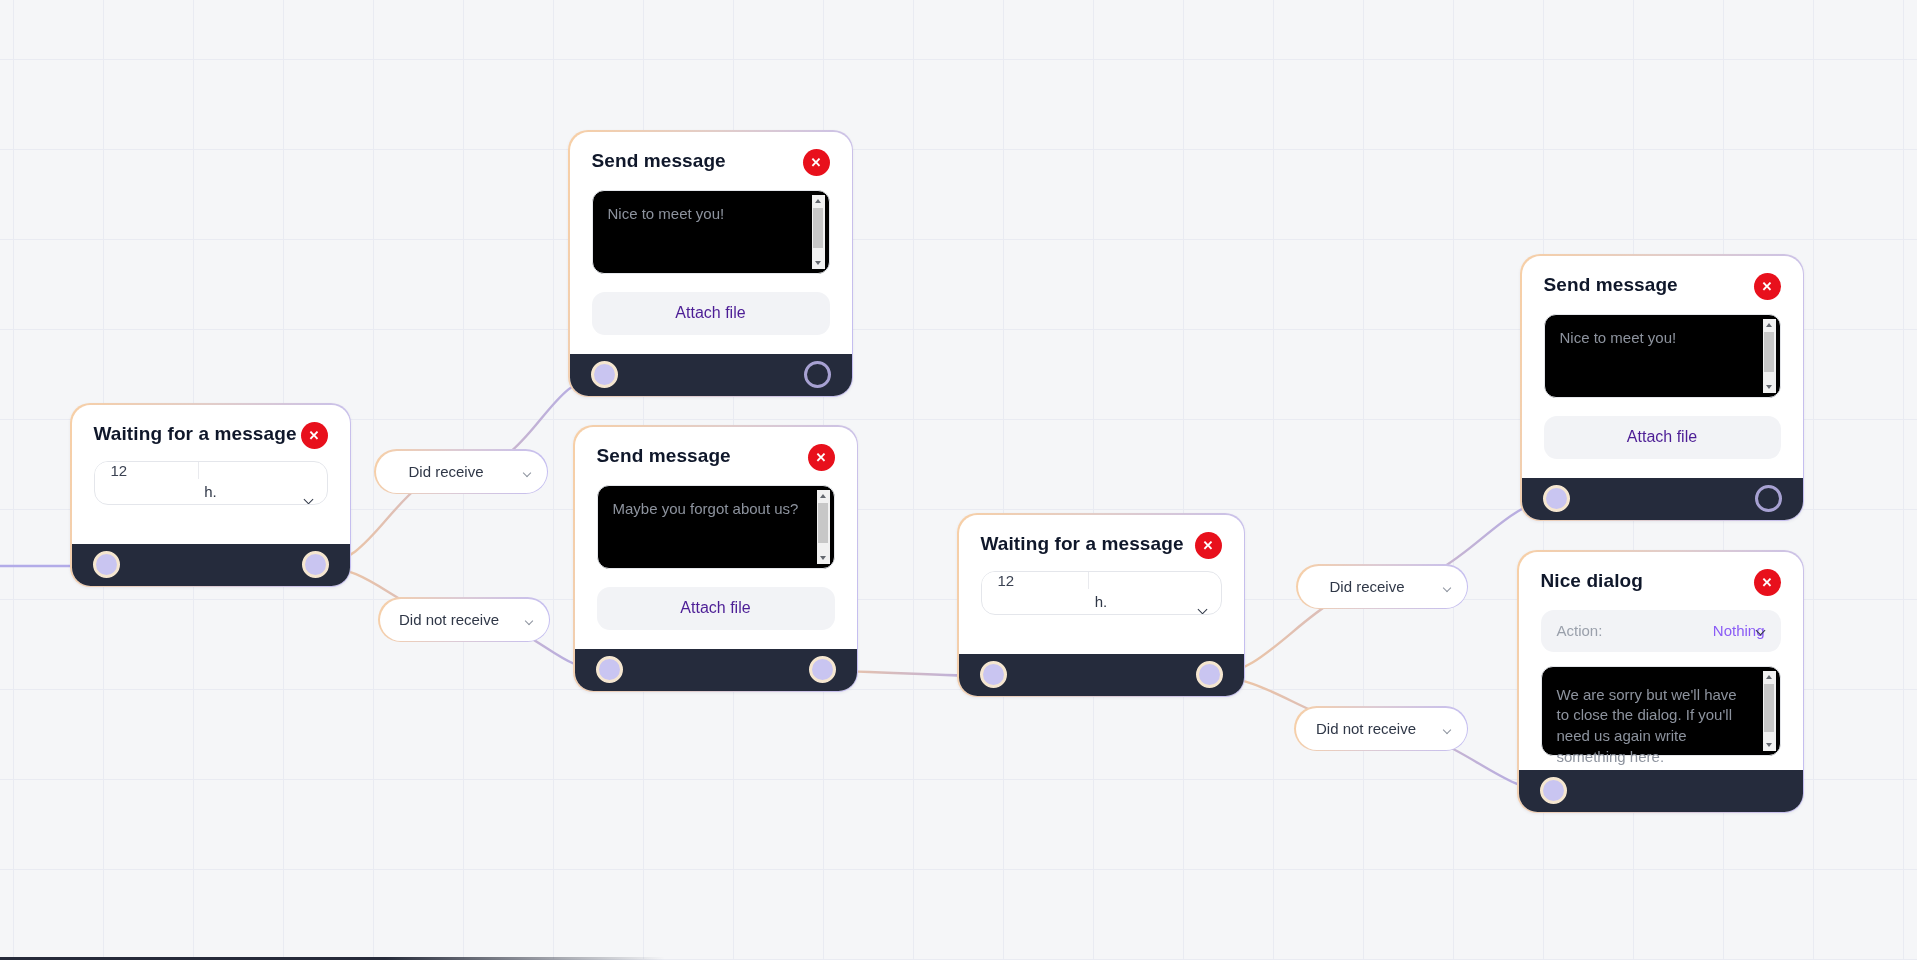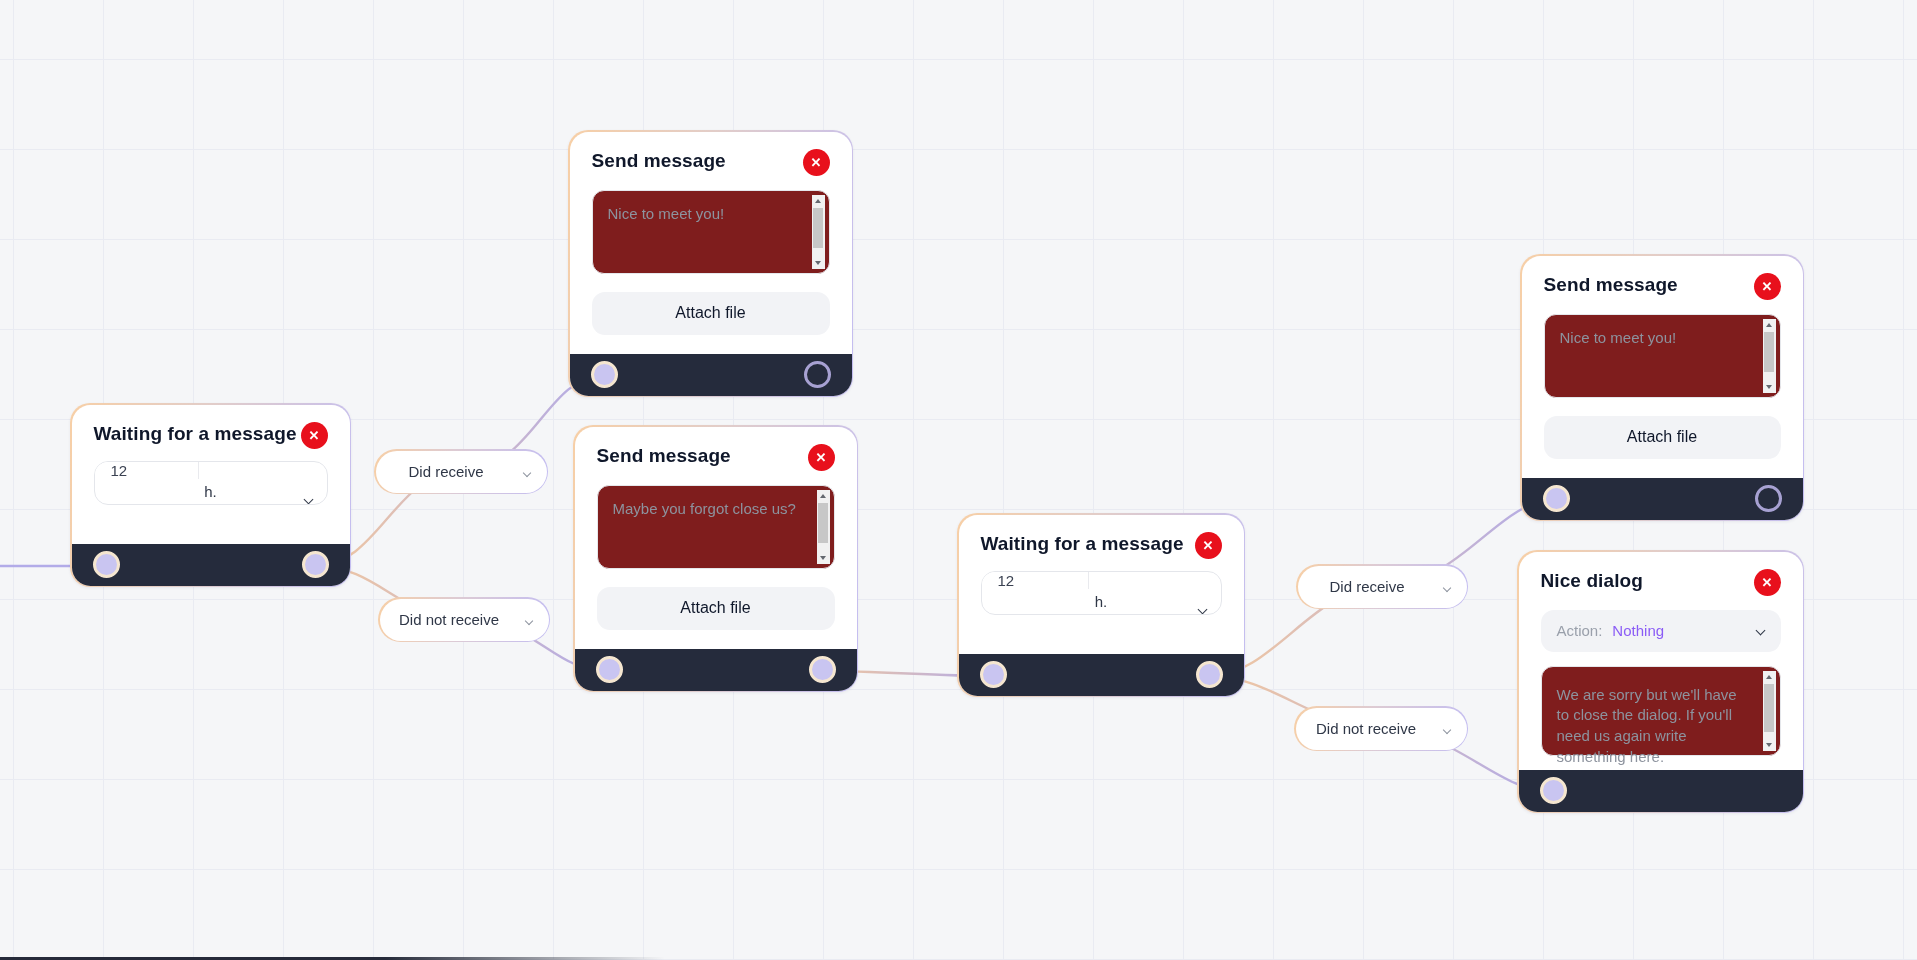--- a/index.html
+++ b/index.html
@@ -53,38 +53,38 @@
     padding-left:16px; font-size:15px; color:#3b4252; font-family:"Liberation Sans",sans-serif;
   }
   .duo-select{ flex:1; position:relative; display:flex; align-items:center;
         justify-content:center; font-size:15px; color:#2f3747; cursor:pointer; }
   .chev{ width:7px; height:7px; border-right:1.8px solid currentColor;
          border-bottom:1.8px solid currentColor; transform:rotate(45deg); display:inline-block; }
   .duo-select .chev{ position:absolute; right:15px; top:17px; color:#2f3747; }
 
   
   .textbox{ margin-top:14px; position:relative; border:1px solid #e5e7eb;
-            border-radius:12px; background:#7f1d1d; cursor:text; }
+            border-radius:12px; background:#000000; cursor:text; }
   .textbox-text{ font-size:15px; color:#8d939e; line-height:1.38; padding:13px 30px 10px 15px; }
   .sb{ position:absolute; top:4px; right:4px; bottom:4px; width:13px; background:#f1f1f1; }
   .sb-btn{ position:absolute; left:0; width:13px; height:12px; background:#f1f1f1;
            display:flex; align-items:center; justify-content:center; cursor:pointer; }
   .sb-btn.up{ top:0; } .sb-btn.down{ bottom:0; }
   .tri-up{ width:0; height:0; border-left:3.5px solid transparent; border-right:3.5px solid transparent;
            border-bottom:4.5px solid #64686f; }
   .tri-down{ width:0; height:0; border-left:3.5px solid transparent; border-right:3.5px solid transparent;
            border-top:4.5px solid #64686f; }
   .sb-thumb{ position:absolute; left:1.5px; width:10px; background:#c7c7c7; cursor:grab; }
 
   .attach-btn{ margin-top:18px; width:100%; height:43px; background:#f2f3f6; border:none;
-    border-radius:13px; font-size:16px; color:#0f172a; cursor:pointer;
+    border-radius:13px; font-size:16px; color:#4c1d95; cursor:pointer;
     font-family:"Liberation Sans",sans-serif; }
 
   .action-select{ margin-top:14px; height:42px; background:#f2f3f6; border-radius:13px;
-    display:flex; align-items:center; padding:0 16px; position:relative; cursor:pointer; }
+    display:flex; align-items:center; padding:0 16px; position:relative; cursor:pointer;justify-content:space-between; }
   .action-label{ font-size:15px; color:#9aa0ab; margin-right:10px; }
   .action-value{ font-size:15px; color:#8b5cf6; font-weight:500; }
   .action-select .chev{ position:absolute; right:17px; color:#2f3747; }
 
   
   .pill{ position:absolute; z-index:3; height:45px; border-radius:23px; padding:1.5px;
     background:linear-gradient(100deg,#f7cfa6 0%,#ddcbd4 45%,#c3bdf2 100%); cursor:pointer; }
   .pill-inner{ width:100%; height:100%; background:#fff; border-radius:22px;
     display:flex; align-items:center; justify-content:center; position:relative;
     font-size:15px; color:#2f3747; padding-right:30px; }
@@ -204,21 +204,21 @@
   <div class="node" id="node-2">
     <div class="node-inner">
       <div class="node-body">
         <div class="title-row">
           <div class="title">Send message</div>
           <button class="close-btn">
               <span>✕</span>
             </button>
         </div>
         <div class="textbox send-box">
-          <div class="textbox-text">Maybe you forgot close us?</div>
+          <div class="textbox-text">Maybe you forgot about us?</div>
           <div class="sb">
             <span class="sb-btn up">
                 <span class="tri-up"></span>
               </span>
             <span class="sb-thumb" style="top:13px;height:40px;"></span>
             <span class="sb-btn down">
                 <span class="tri-down"></span>
               </span>
           </div>
         </div>

